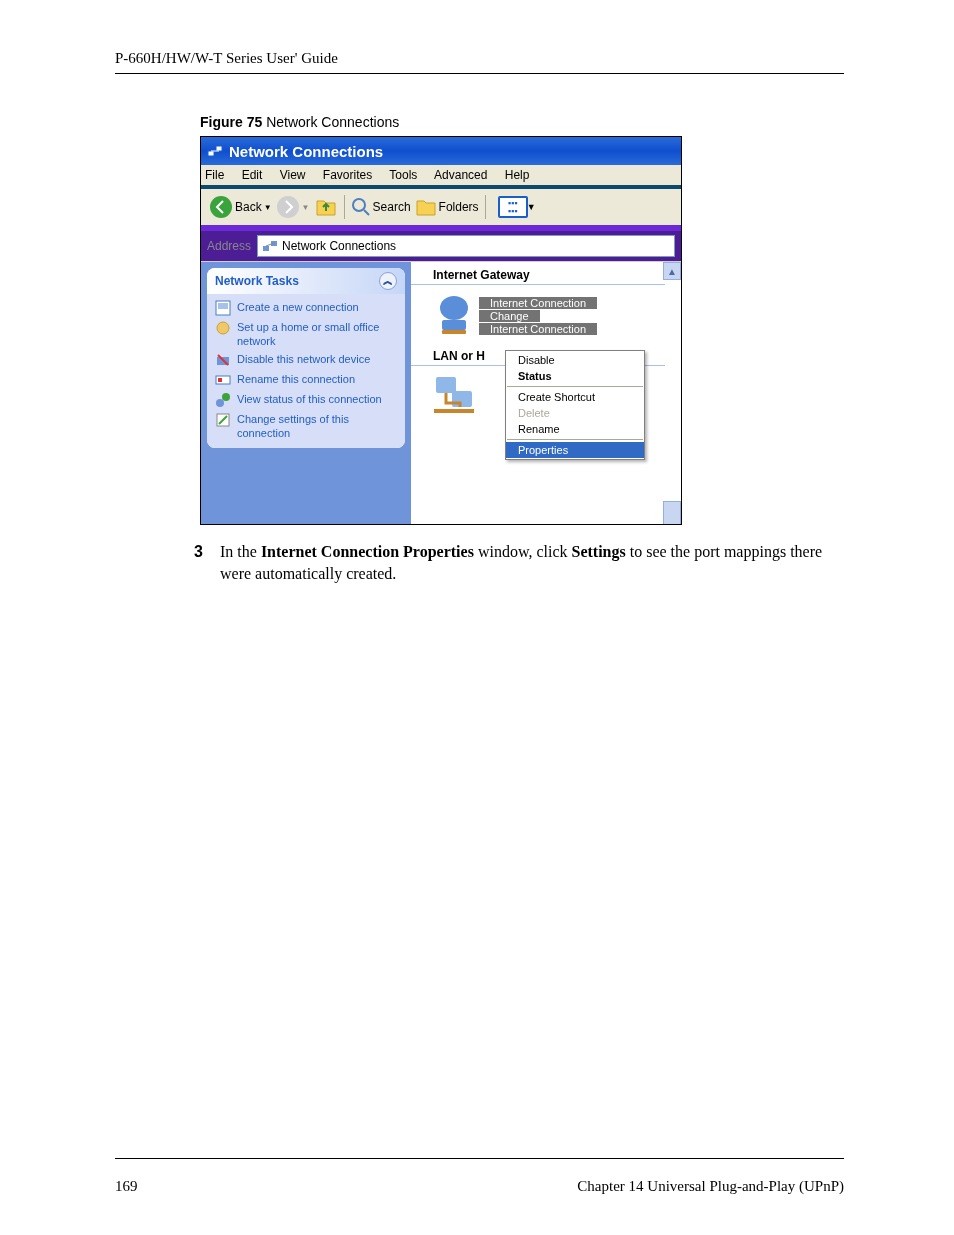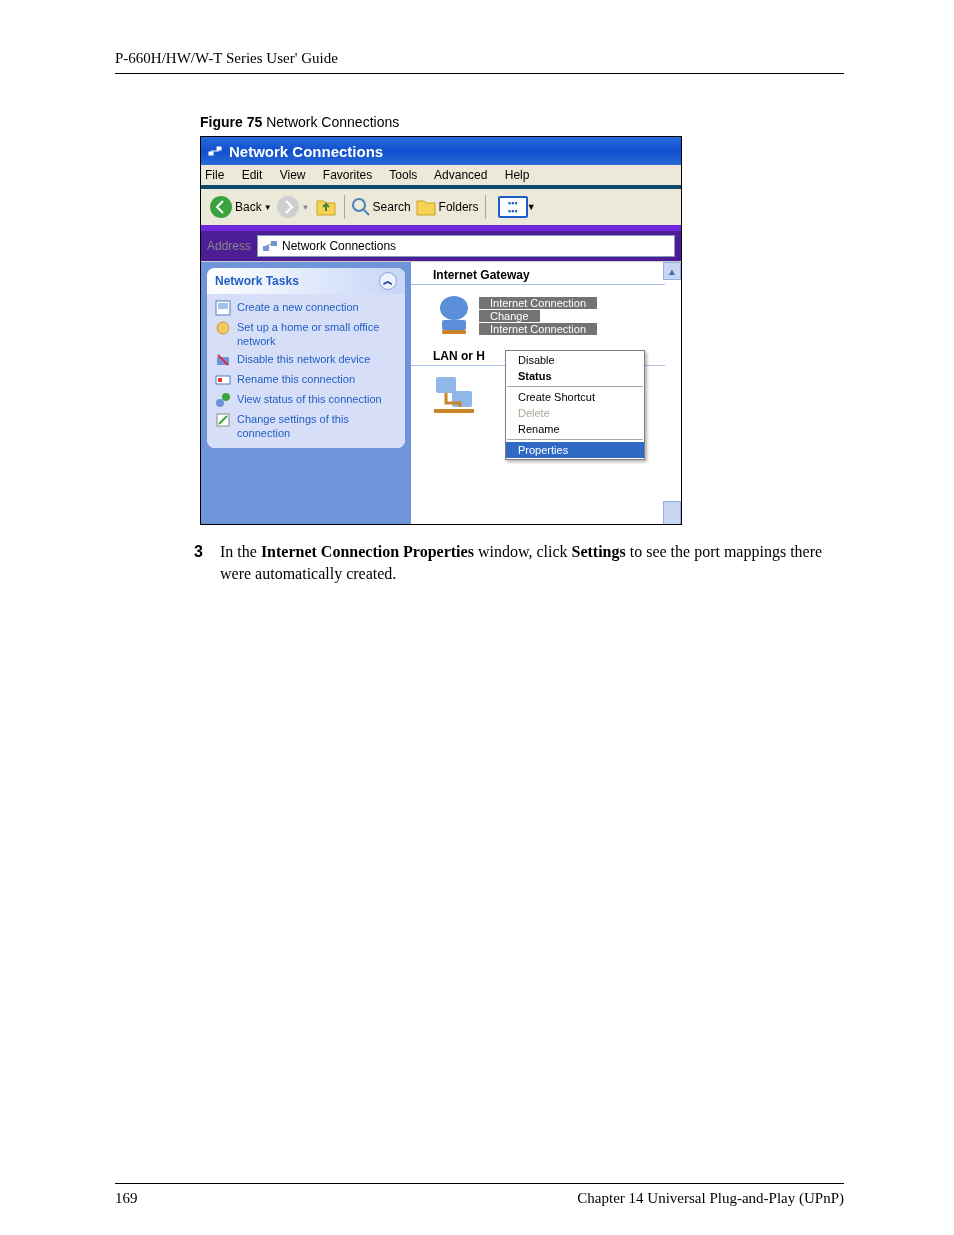--- a/index.html
+++ b/index.html
@@ -186,23 +186,23 @@
     padding-left: 20px;
   }
   .step-num {
     position:absolute; left:-6px; top:0;
     font-family: Arial, Helvetica, sans-serif;
     font-weight:bold; font-size:16px;
   }
   .step-text .b { font-weight:bold; }
   .footer {
     position:absolute;
-    left:115px; right:110px; bottom:28px;
+    left:115px; right:110px; bottom:40px;
     border-top: 1.5px solid #000;
-    padding-top:6px;
+    padding-top:19px;
     font-size:15px;
     display:flex;
     justify-content:space-between;
   }
 </style>
 </head>
 <body>
 
 <div class="page">
   <div class="header-line">P-660H/HW/W-T Series User' Guide</div>

